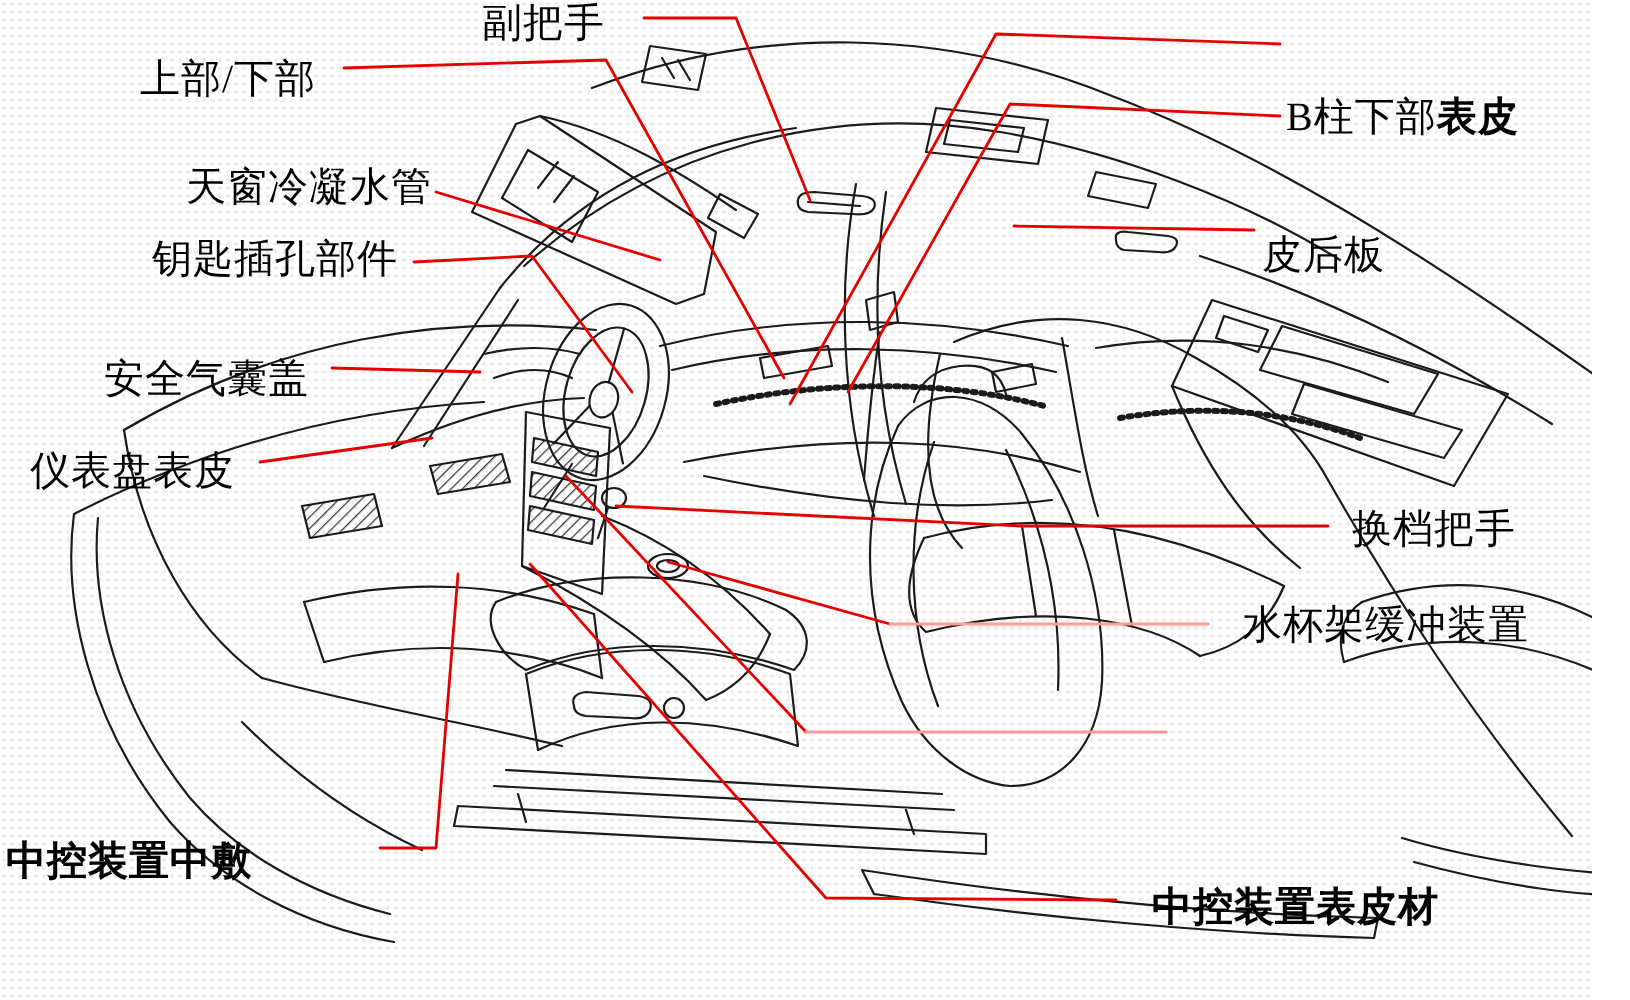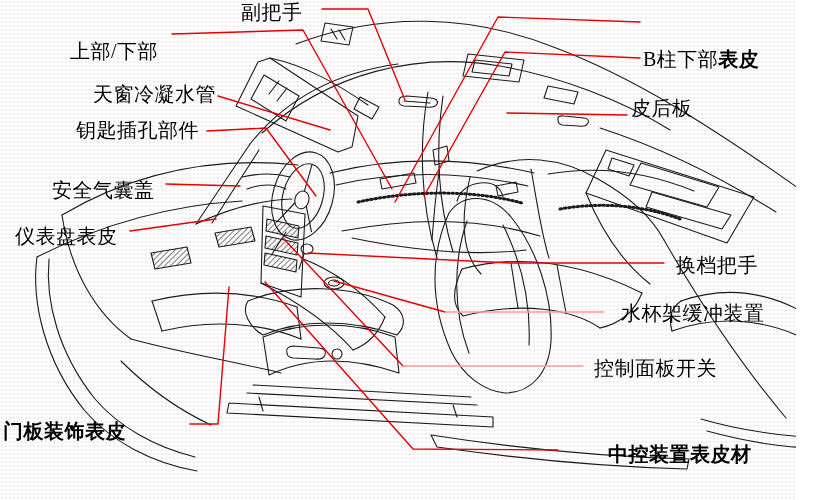--- a/index.html
+++ b/index.html
@@ -21,21 +21,21 @@
   .lineart .dotted{stroke-width:3;stroke-dasharray:1.5 2.8;}
   .leaders polyline{fill:none;stroke:#e60000;stroke-width:1.4;stroke-linecap:round;stroke-linejoin:round;}
   .leaders polyline.light{stroke:#ff9a9a;}
   .label{
     position:absolute;
     font-size:20px;line-height:1.1;
     color:#000;white-space:nowrap;letter-spacing:0.5px;
     font-weight:normal;
   }
   .label.bold{font-weight:bold;}
-  .label .indent{padding-left:30px;margin-top:14px;}
+  .label .indent{padding-left:30px;margin-top:3px;}
   .label .bold{font-weight:bold;}
 </style>
 </head>
 <body>
 
 <div class="stage">
 
   <svg class="art" width="815" height="500" viewBox="0 0 815 500">
     <defs>
       <pattern id="hatch" width="4" height="4" patternUnits="userSpaceOnUse" patternTransform="rotate(45)">
@@ -187,20 +187,19 @@
 
   <div class="label" style="left:76px;top:119px">钥匙插孔部件</div>
   <div class="label" style="left:93px;top:83px">天窗冷凝水管</div>
   <div class="label" style="left:15px;top:225px">仪表盘表皮</div>
   <div class="label" style="left:52px;top:179px">安全气囊盖</div>
 
   <div class="label" style="left:643px;top:48px">
     <span>B柱下部</span><span class="bold">表皮</span>
   </div>
 
-  <div class="label" style="left:631px;top:97px">皮后板</div>
+  <div class="label" style="left:631px;top:117px">皮后板</div>
   <div class="label" style="left:676px;top:254px">换档把手</div>
   <div class="label" style="left:621px;top:302px">水杯架缓冲装置</div>
-  <div class="label" style="left:594px;top:357px">控制面板开关</div>
-  <div class="label bold" style="left:3px;top:420px">门板装饰表皮</div>
-  <div class="label bold" style="left:608px;top:443px">中控装置表皮材</div>
+  <div class="label bold" style="left:3px;top:420px">中控装置中敷</div>
+  <div class="label bold" style="left:576px;top:443px">中控装置表皮材</div>
 
 </div>
 
 </body></html>

